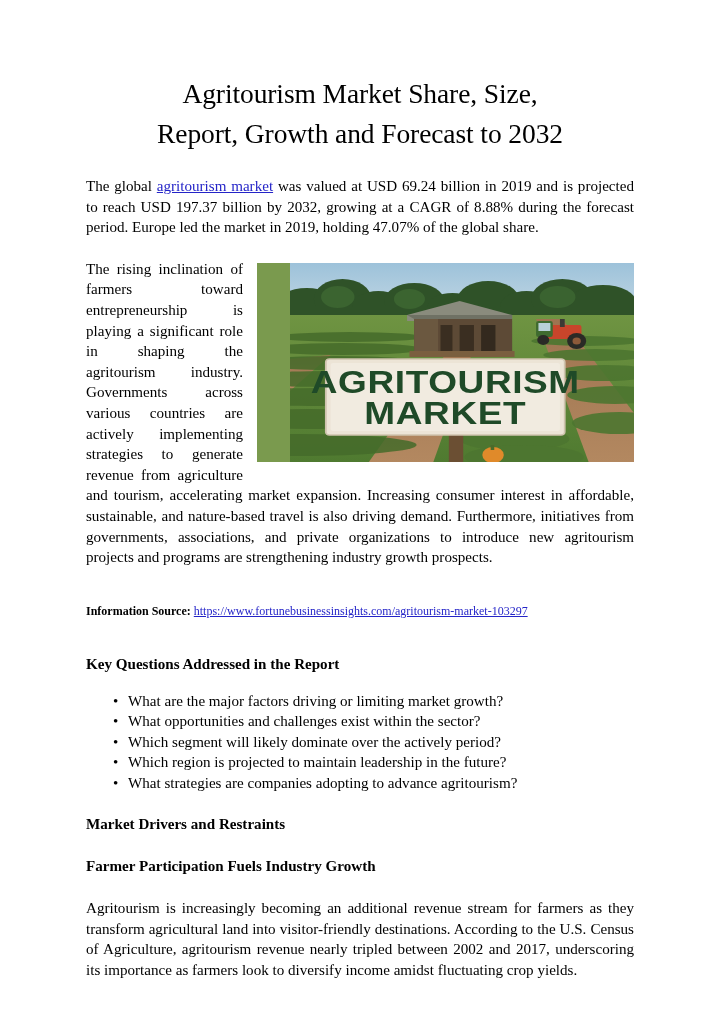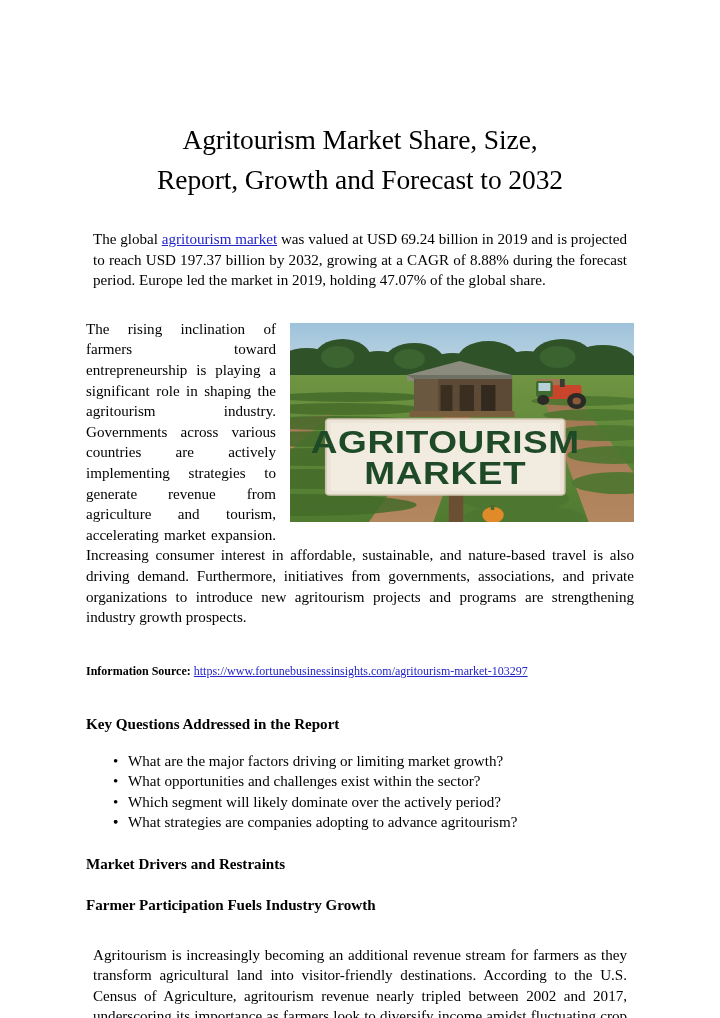--- a/index.html
+++ b/index.html
@@ -27,50 +27,51 @@
     width: 548px;
   }
 
   
   .doc-title {
     font-size: 27.5px;
     line-height: 40px;
     text-align: center;
     font-weight: normal;
     margin: 0;
-    padding-top: 120px;
+    padding-top: 74px;
     letter-spacing: -0.1px;
   }
   .doc-title .tline { display: block; }
 
   
   p.body {
     font-size: 15.1px;
     line-height: 20.6px;
     text-align: justify;
-    margin: 7px;
+    margin: 0;
     text-justify: inter-word;
   }
   .para-intro { padding-top: 22px; }
 
   a.link {
     color: #2424c8;
     text-decoration: underline;
   }
 
   
   .wrap-block { padding-top: 21px; }
   .figure {
     float: right;
     width: 344px;
     height: 199px;
     margin: 4px 0 4px 14px;
     position: relative;
     overflow: hidden;
     background: #7a9a4e;
+    padding-left: 33px;
   }
   p.wrap-text {
     font-size: 15.1px;
     line-height: 20.6px;
     text-align: justify;
     margin: 0;
   }
 
   
   .fig-svg { display: block; width: 100%; height: 100%; }
@@ -237,21 +238,21 @@
     </div>
 
     <p class="info-source"><span class="lbl">Information Source:</span> <a class="link" href="#">https://www.fortunebusinessinsights.com/agritourism-market-103297</a></p>
 
     <h2 class="sec">Key Questions Addressed in the Report</h2>
 
     <ul class="qlist">
       <li><span class="bullet">•</span><span>What are the major factors driving or limiting market growth?</span></li>
       <li><span class="bullet">•</span><span>What opportunities and challenges exist within the sector?</span></li>
       <li><span class="bullet">•</span><span>Which segment will likely dominate over the actively period?</span></li>
-      <li><span class="bullet">•</span></li>
+      <li><span class="bullet">•</span><span>Which region is projected to maintain leadership in the future?</span></li>
       <li><span class="bullet">•</span><span>What strategies are companies adopting to advance agritourism?</span></li>
     </ul>
 
     <h2 class="sec">Market Drivers and Restraints</h2>
 
     <h2 class="sec">Farmer Participation Fuels Industry Growth</h2>
 
     <p class="body para-drivers">Agritourism is increasingly becoming an additional revenue stream for farmers as they transform agricultural land into visitor-friendly destinations. According to the U.S. Census of Agriculture, agritourism revenue nearly tripled between 2002 and 2017, underscoring its importance as farmers look to diversify income amidst fluctuating crop yields.</p>
 
   </div>

